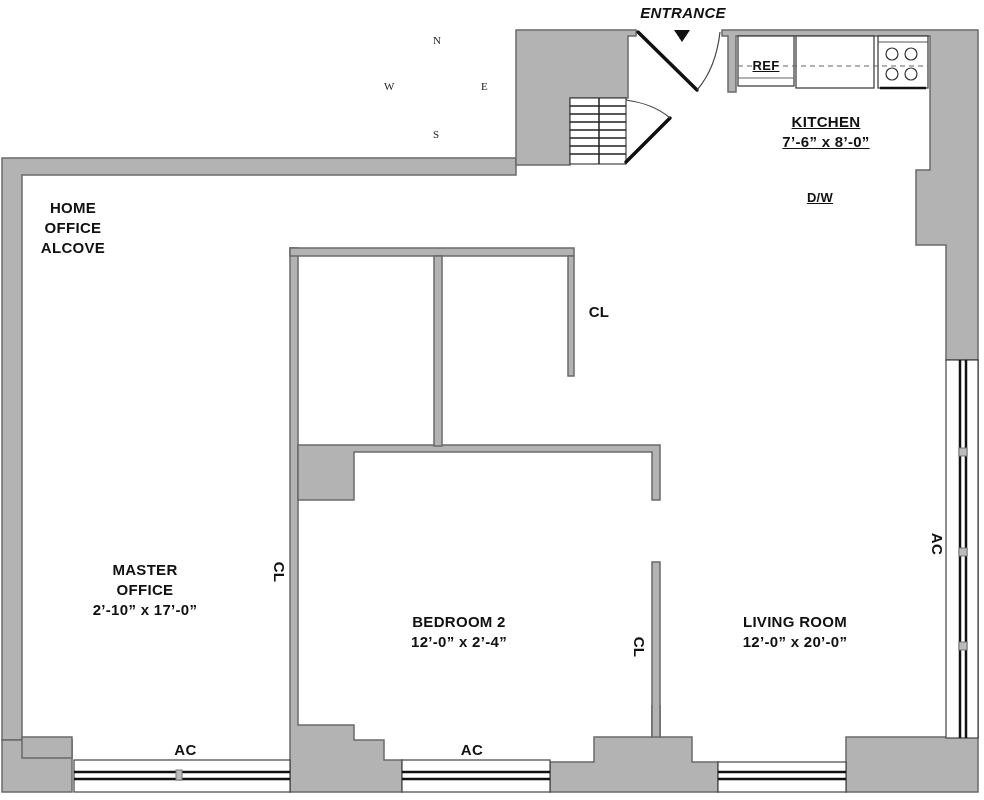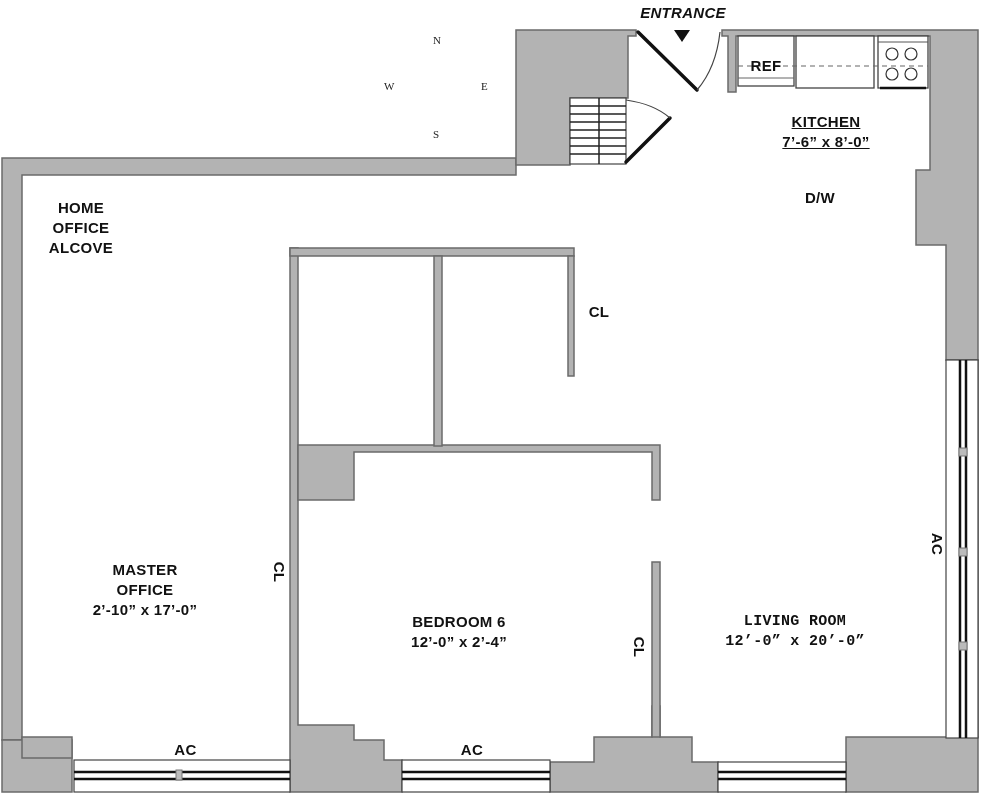--- a/index.html
+++ b/index.html
@@ -12,21 +12,21 @@
     .fix { fill: #fff; stroke: #333; stroke-width: 1.8; }
     .fixthin { fill: #fff; stroke: #444; stroke-width: 1.3; }
     .tile { stroke: #c8c8c8; stroke-width: 1; }
     .dash { fill: none; stroke: #666; stroke-width: 1.2; stroke-dasharray: 5 4; }
     .win { fill: #fff; stroke: #444; stroke-width: 1.2; }
     .winbar { stroke: #111; stroke-width: 2.5; }
     .zig { fill: none; stroke: #111; stroke-width: 2; stroke-linejoin: miter; }
     .zigsoft { fill: none; stroke: #888; stroke-width: 1.2; }
     .lbl { position: absolute; font-weight: bold; color: #111; text-align: center; line-height: 20px; font-size: 15px; letter-spacing: 0.3px; white-space: nowrap; }
     .lbl span { display: block; }
-    .small { font-size: 15px; }
+    .small { font-size: 13px; text-decoration: underline; }
     .rot { transform: rotate(90deg); transform-origin: center; }
     .compass-letter { position: absolute; font-family: "Liberation Serif", serif; font-size: 11px; color: #222; }
   </style>
 </head>
 <body>
 
 
 
 <svg id="plan" viewBox="0 0 984 800" xmlns="http://www.w3.org/2000/svg">
 
@@ -228,38 +228,38 @@
 <div class="compass-letter" style="left:384px; top:80px;">W</div>
 
 <div class="lbl" style="left:756px; top:112px; width:140px;text-decoration:underline;">
   <span>KITCHEN</span>
   <span>7’-6” x 8’-0”</span>
 </div>
 
 <div class="lbl small" style="left:744px; top:56px; width:44px;">REF</div>
 <div class="lbl small" style="left:796px; top:188px; width:48px;">D/W</div>
 
-<div class="lbl" style="left:28px; top:198px; width:106px;text-align:center;">
+<div class="lbl" style="left:20px; top:198px; width:106px;text-align:center;">
   <span>HOME</span>
   <span>OFFICE</span>
   <span>ALCOVE</span>
 </div>
 
 <div class="lbl" style="left:70px; top:560px; width:150px;">
   <span>MASTER</span>
   <span>OFFICE</span>
   <span>2’-10” x 17’-0”</span>
 </div>
 
 <div class="lbl" style="left:384px; top:612px; width:150px;">
-  <span>BEDROOM 6</span>
+  <span>BEDROOM 2</span>
   <span>12’-0” x 2’-4”</span>
 </div>
 
-<div class="lbl" style="left:720px; top:612px; width:150px;font-family:Liberation Mono, monospace;">
+<div class="lbl" style="left:720px; top:612px; width:150px;">
   <span>LIVING ROOM</span>
   <span>12’-0” x 20’-0”</span>
 </div>
 
 <div class="lbl" style="left:584px; top:302px; width:30px;">CL</div>
 <div class="lbl rot" style="left:264px; top:562px; width:30px;">CL</div>
 <div class="lbl rot" style="left:624px; top:637px; width:30px;">CL</div>
 
 <div class="lbl" style="left:144px; top:740px; width:83px;">AC</div>
 <div class="lbl" style="left:430px; top:740px; width:84px;">AC</div>

